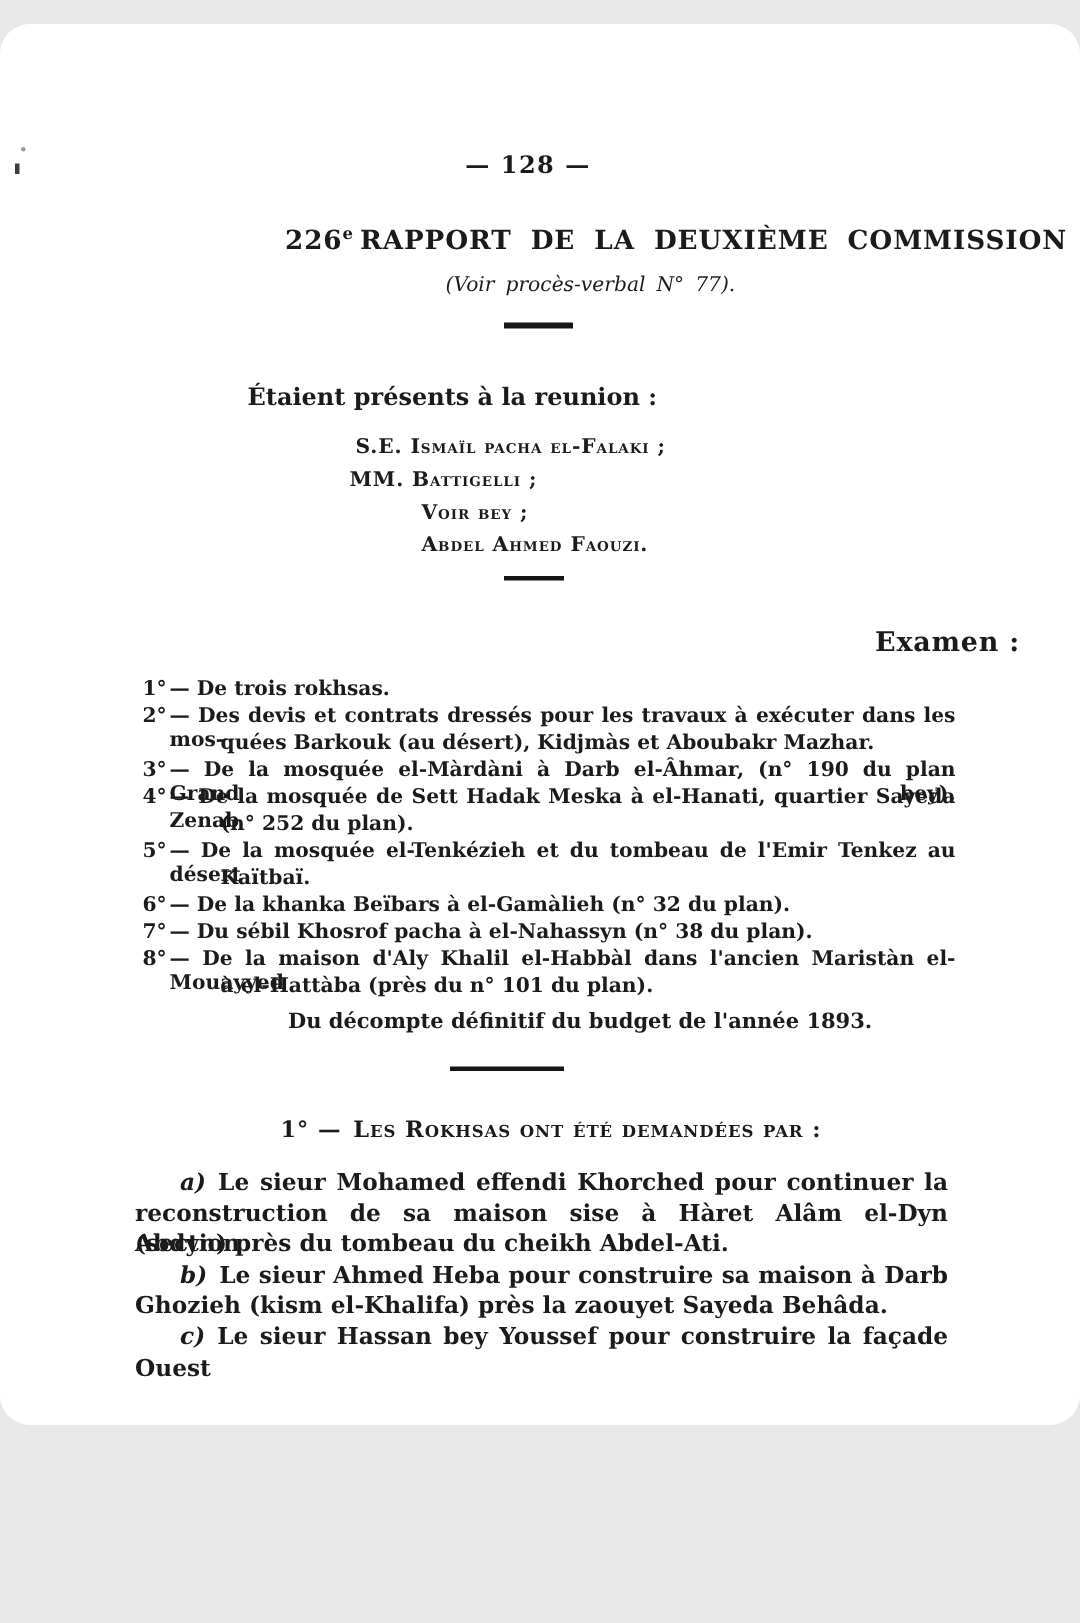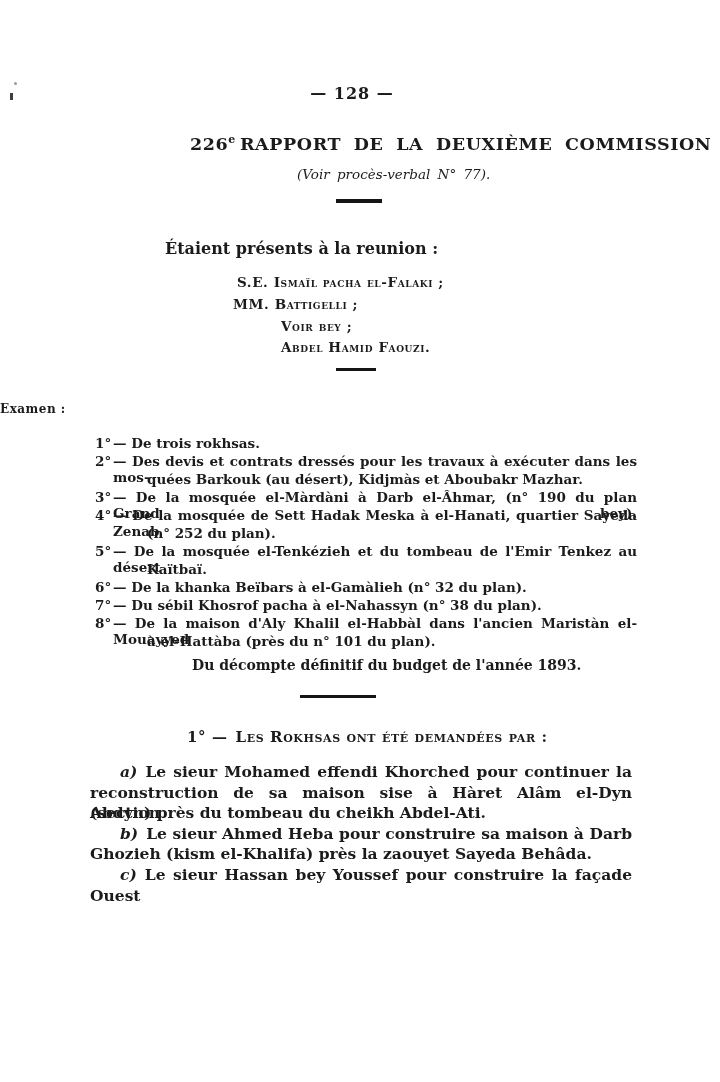--- a/index.html
+++ b/index.html
@@ -1,23 +1,24 @@
 <!DOCTYPE html>
 <html><head>
 <meta charset="utf-8">
 <style>
   html,body{margin:0;padding:0;background:#e8e8e8;}
   .page{
     position:relative;
-    width:720px;height:1082px;
-    margin:0 auto;
+    width:720px;height:934px;
+    margin:16px auto;
     background:#ffffff;
     font-family:"DejaVu Serif", serif;
     color:#1b1b1b;
     overflow:hidden;
+    border-radius:20px;
   }
   .abs{position:absolute;}
 
   
   .speck1{left:14px;top:82px;width:3px;height:3px;background:#9a9a9a;border-radius:50%;}
   .speck2{left:10px;top:93px;width:3px;height:7px;background:#3d3d3d;}
 
   
   .pagenum{left:0;top:84px;width:704px;text-align:center;
            font-size:16px;font-weight:bold;letter-spacing:1px;}
@@ -36,22 +37,22 @@
   
   .intro{left:165px;top:239px;font-size:16px;font-weight:bold;white-space:nowrap;}
   .att{font-variant:small-caps;font-weight:bold;font-size:13.5px;
        letter-spacing:0.6px;white-space:nowrap;}
   .att0{left:237px;top:274px;}
   .att1{left:233px;top:296px;}
   .att2{left:281px;top:318px;}
   .att3{left:281px;top:339px;}
 
   
-  .exheading{left:0;top:402px;width:680px;text-align:left;
-             font-size:12px;font-weight:bold;letter-spacing:0.5px;}
+  .exheading{left:0;top:402px;width:680px;text-align:right;
+             font-size:18px;font-weight:bold;letter-spacing:0.5px;}
   .exlist{left:90px;top:435px;width:547px;font-size:13.5px;font-weight:bold;}
   .exline{position:relative;height:18px;padding-left:23px;white-space:nowrap;}
   .exline.just{white-space:normal;text-align:justify;text-align-last:justify;}
   .exline.cont{padding-left:57px;}
   .exnum{position:absolute;left:5px;top:0;}
   .budget{left:192px;top:657px;font-size:14px;font-weight:bold;white-space:nowrap;}
 
   
   .rokheading{left:187px;top:728px;font-size:15px;font-weight:bold;
               letter-spacing:0.6px;white-space:nowrap;}
@@ -79,21 +80,21 @@
 
   <div class="abs subtitle">(Voir procès-verbal N° 77).</div>
 
   <div class="abs rule rule1"></div>
 
   <div class="abs intro">Étaient présents à la reunion :</div>
 
   <div class="abs att att0">S.E. Ismaïl pacha el-Falaki ;</div>
   <div class="abs att att1">MM. Battigelli ;</div>
   <div class="abs att att2">Voir bey ;</div>
-  <div class="abs att att3">Abdel Hamid Faouzi.</div>
+  <div class="abs att att3">Abdel Ahmed Faouzi.</div>
 
   <div class="abs rule rule2"></div>
 
   <div class="abs exheading">Examen :</div>
 
   <div class="abs exlist">
     <div class="exline"><span class="exnum">1°</span><span>— De trois rokhsas.</span></div>
     <div class="exline just"><span class="exnum">2°</span><span>— Des devis et contrats dressés pour les travaux à exécuter dans les mos-</span></div>
     <div class="exline cont"><span>quées Barkouk (au désert), Kidjmàs et Aboubakr Mazhar.</span></div>
     <div class="exline just"><span class="exnum">3°</span><span>— De la mosquée el-Màrdàni à Darb el-Âhmar, (n° 190 du plan Grand bey).</span></div>

